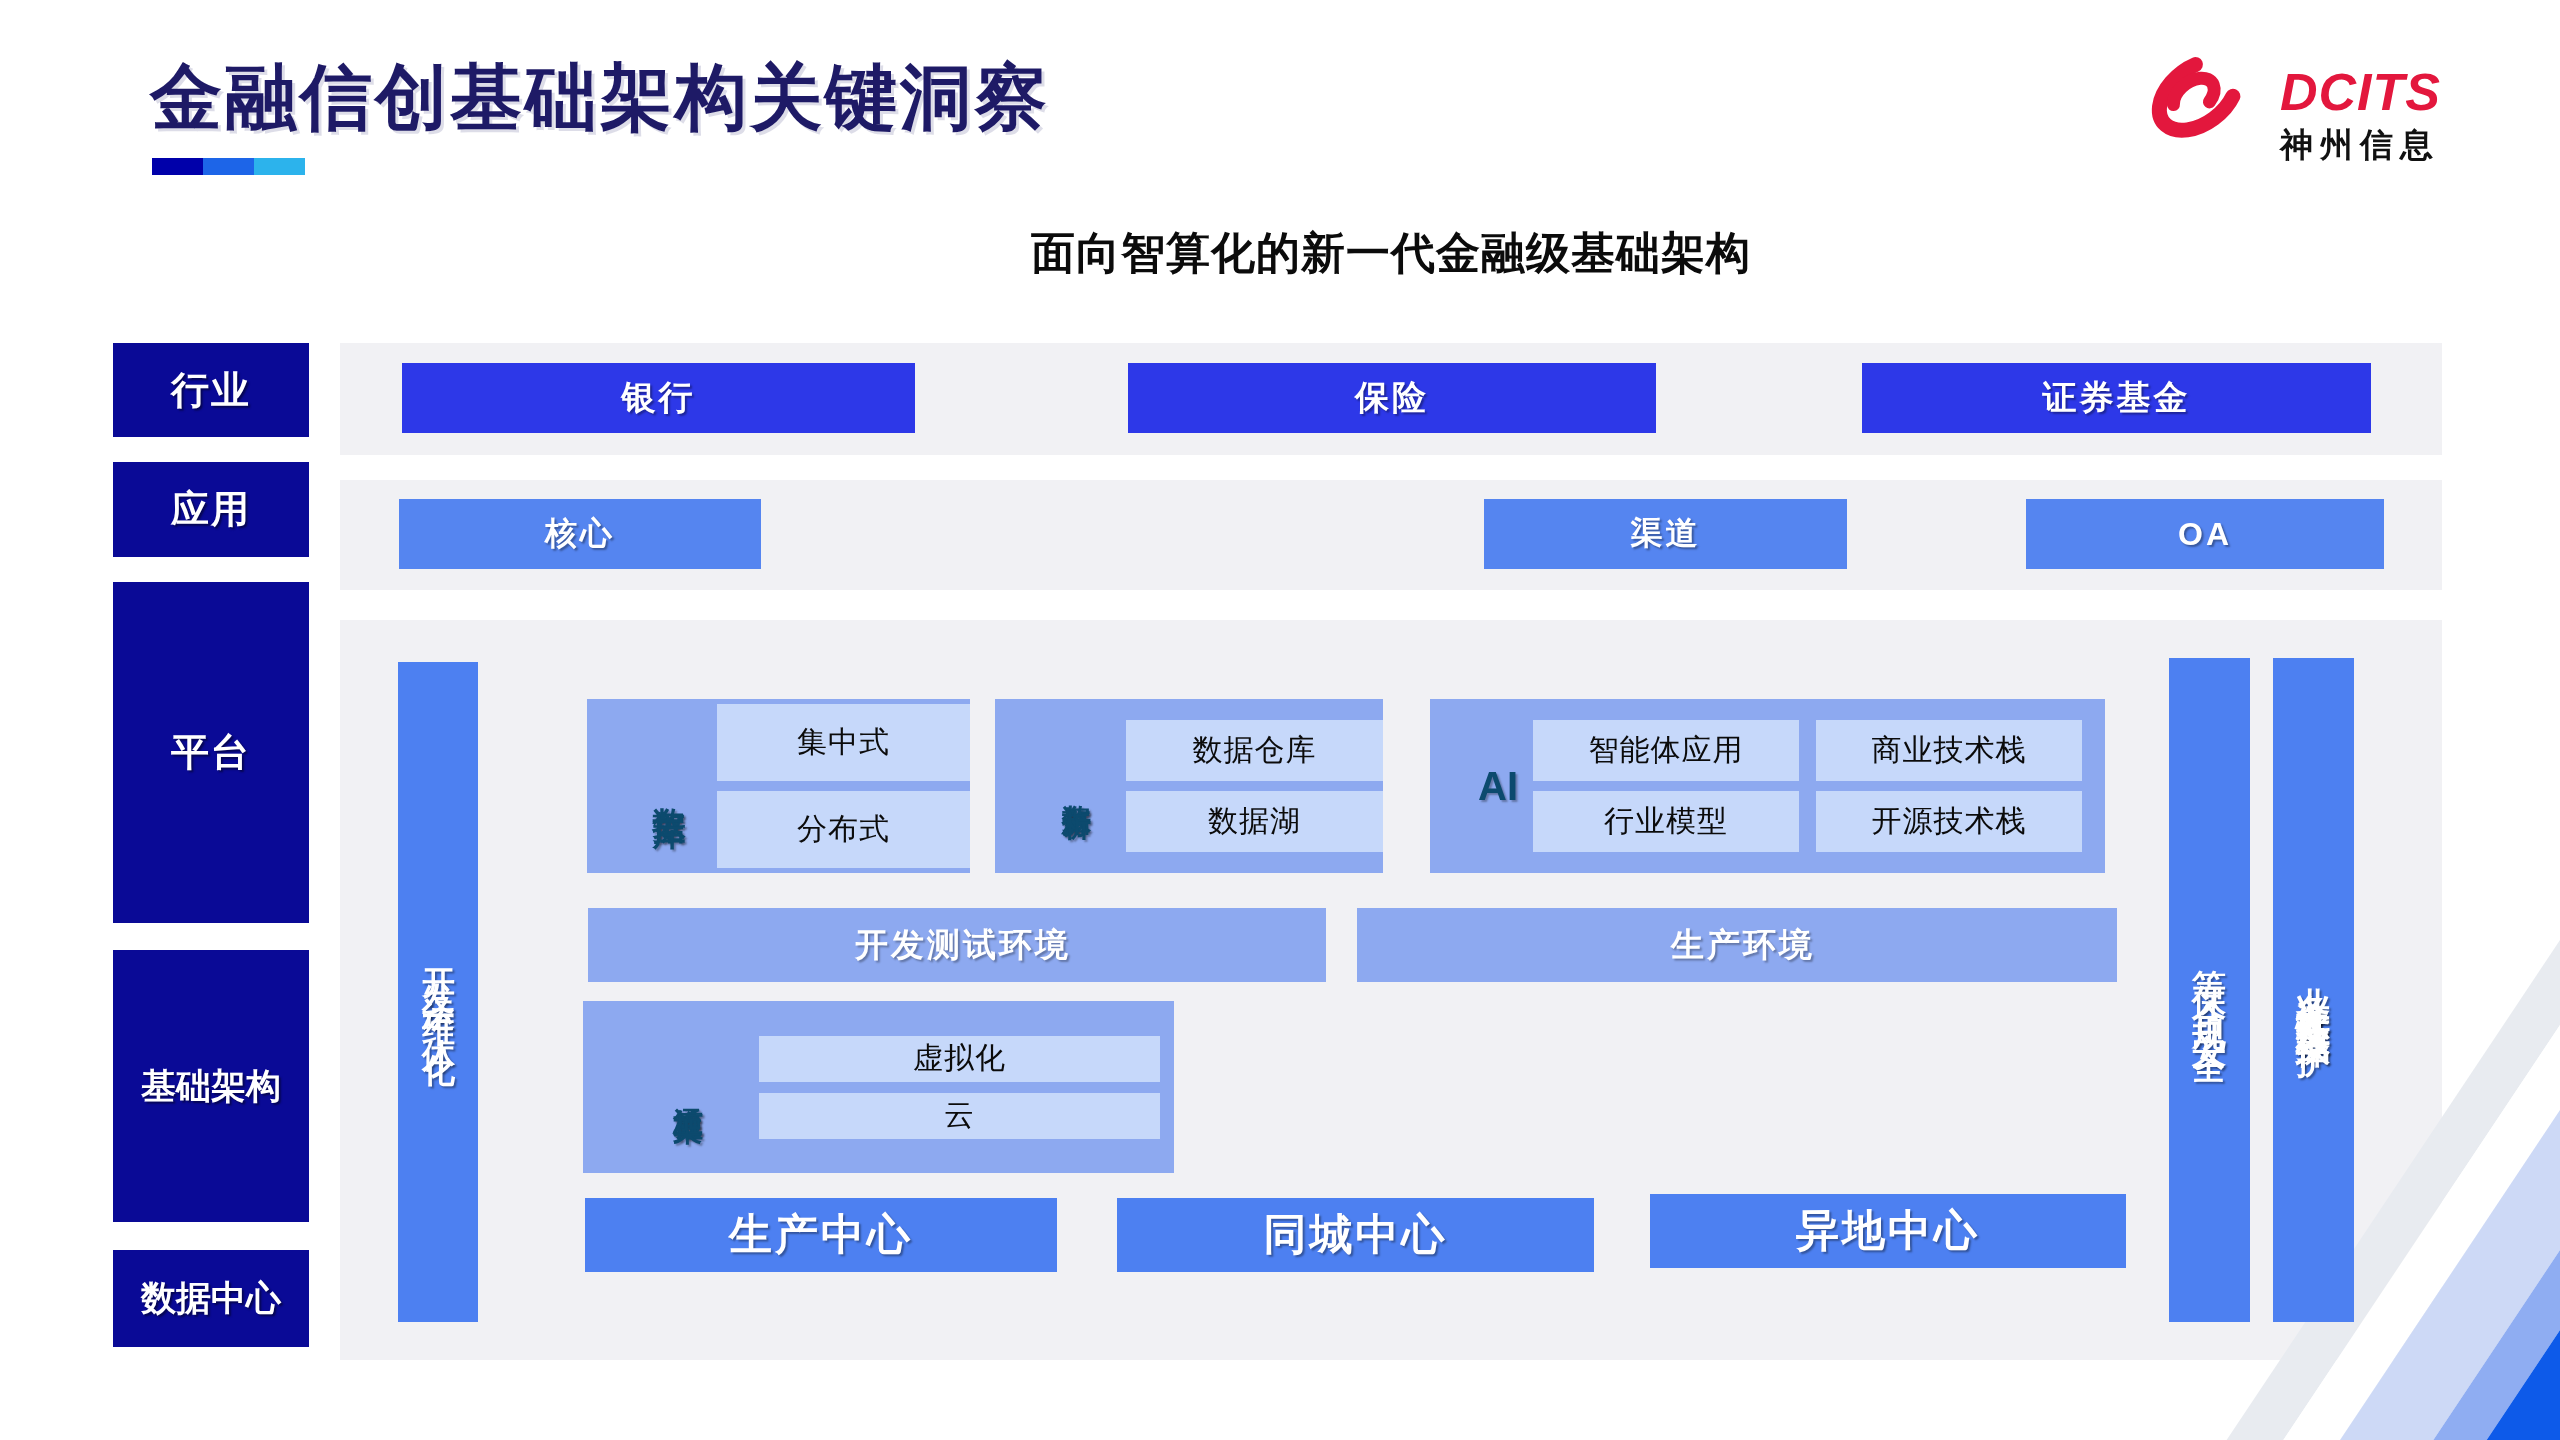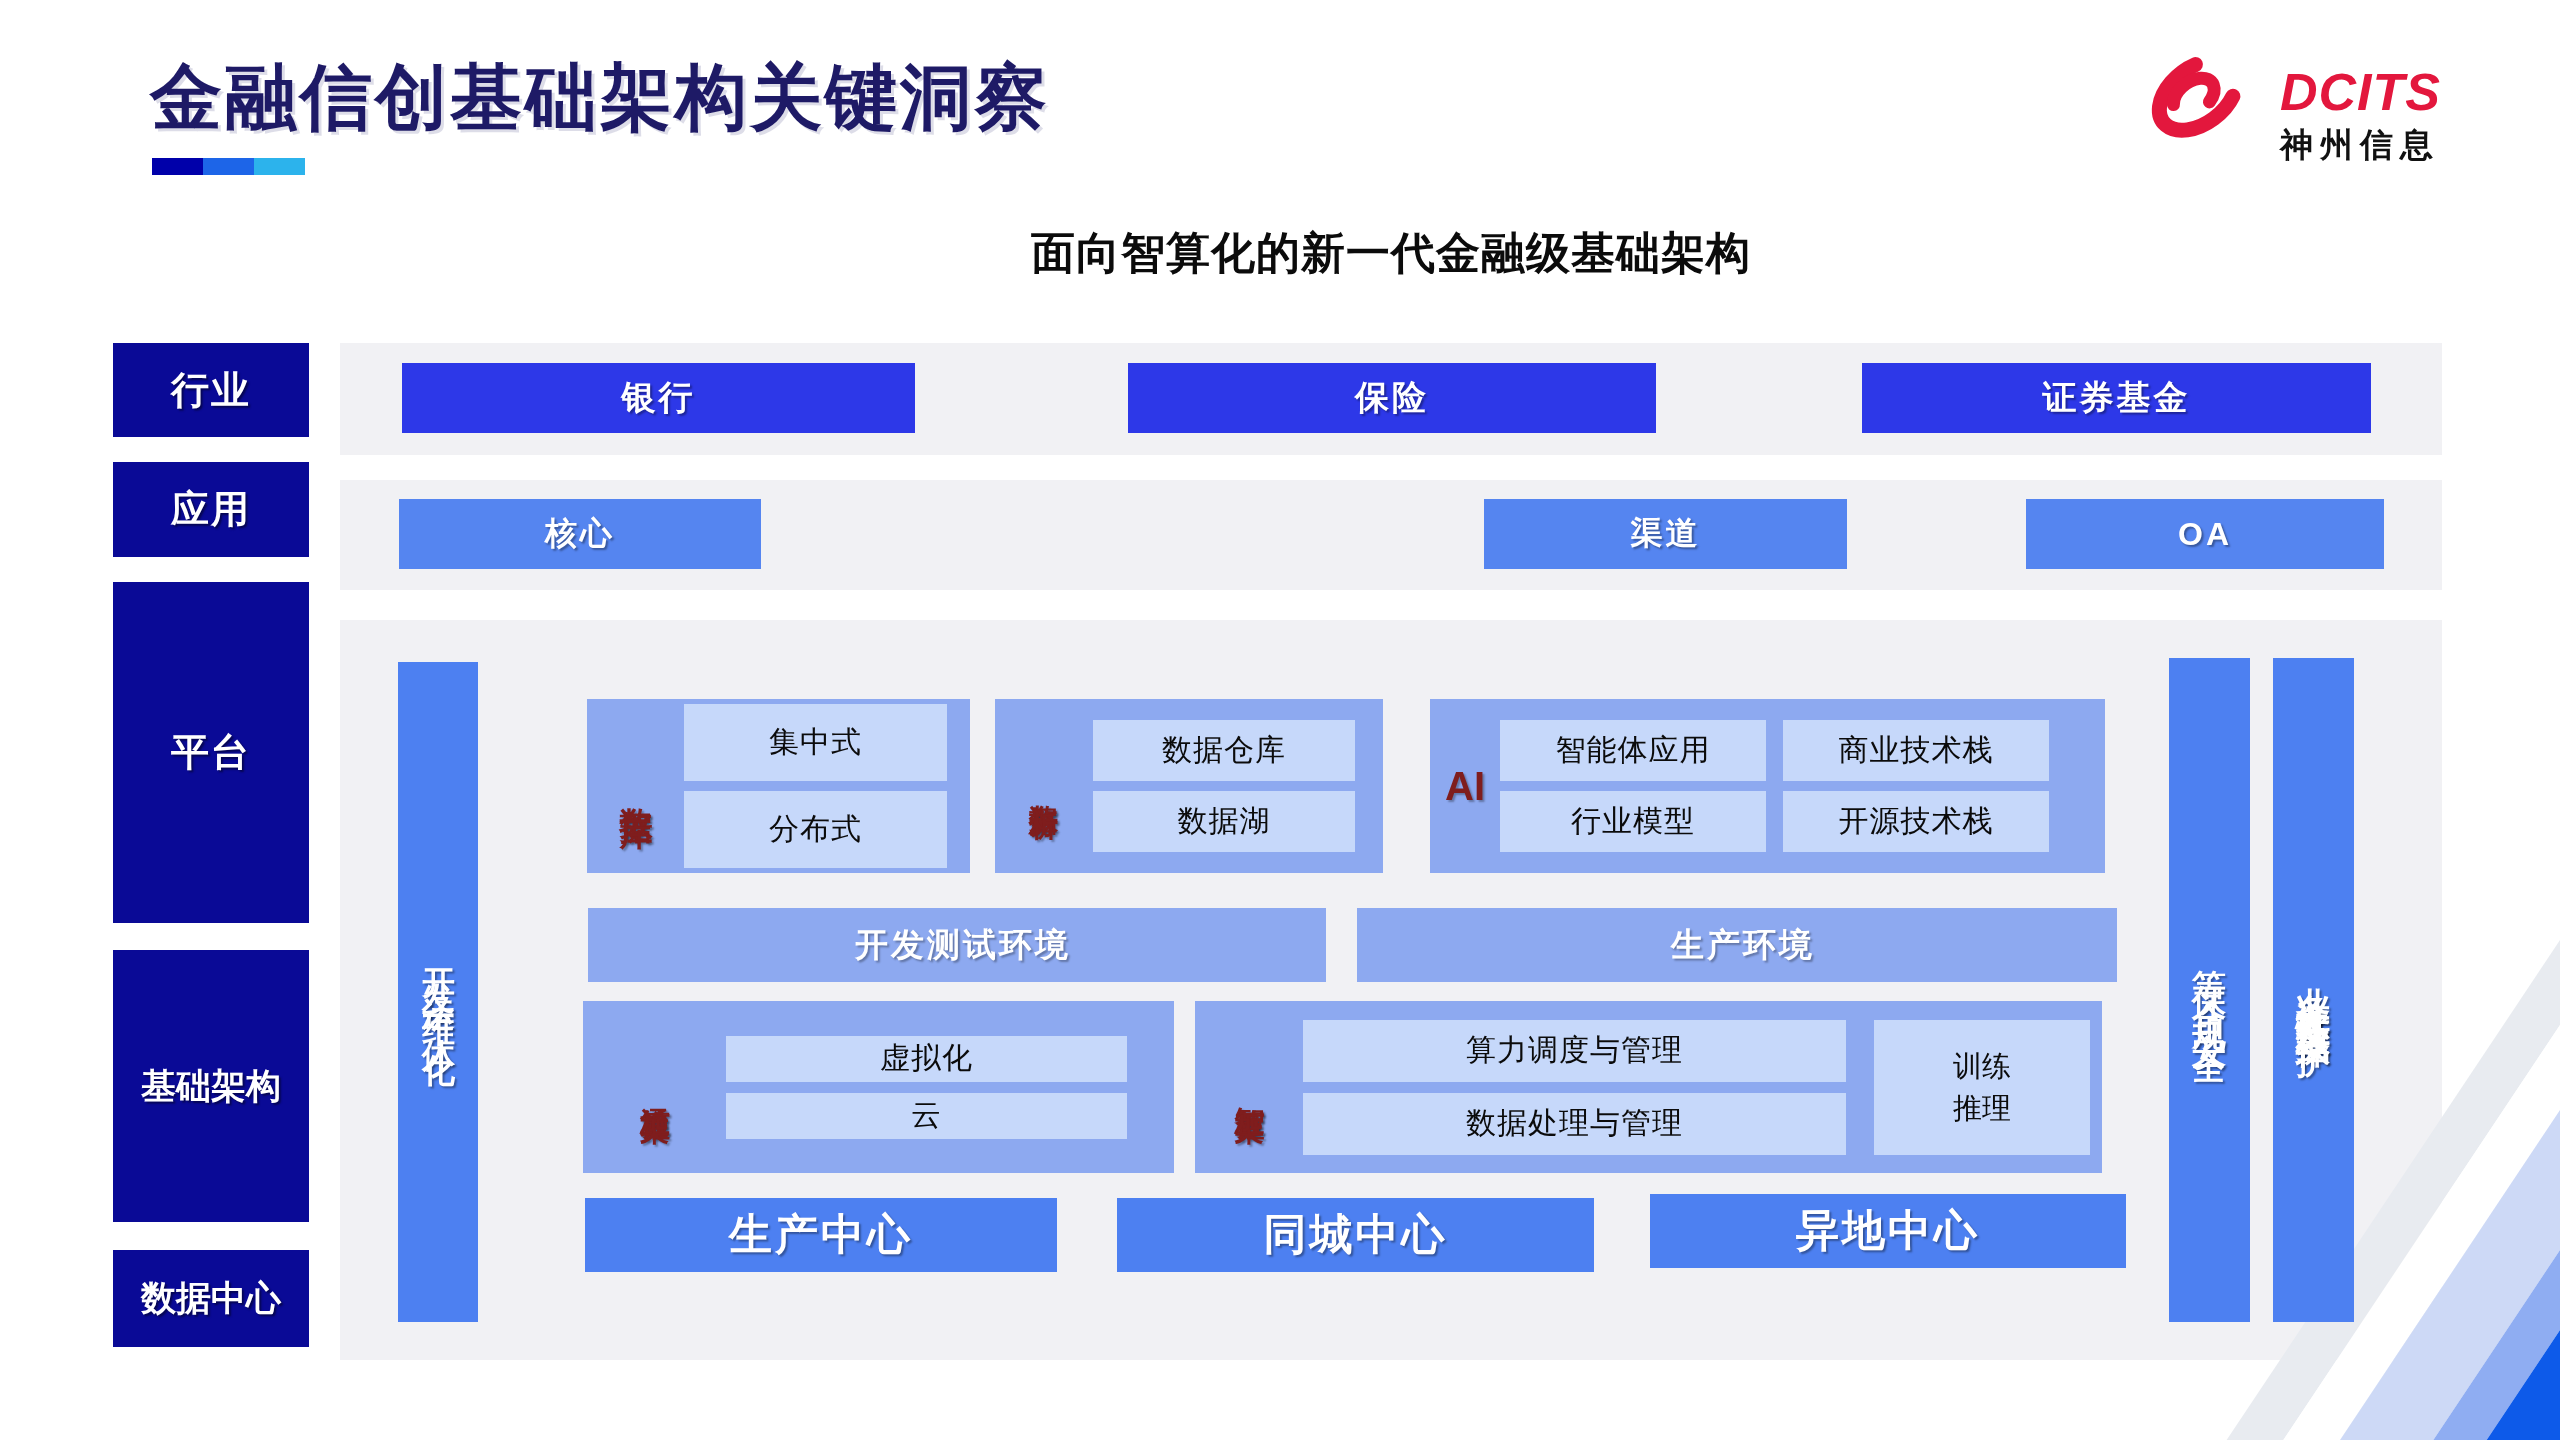--- a/index.html
+++ b/index.html
@@ -53,22 +53,22 @@
   
   .vbar{position:absolute;background:#4d80f1;color:#fff;font-weight:700;display:flex;align-items:center;
         justify-content:center;writing-mode:vertical-rl;text-orientation:upright;
         text-shadow:2px 2px 2px rgba(0,0,0,0.35);z-index:6;}
   .vbar-devops{left:398px;top:662px;width:80px;height:660px;font-size:33px;letter-spacing:14px;}
   .vbar-sec1{left:2169px;top:658px;width:81px;height:664px;font-size:34px;letter-spacing:16px;}
   .vbar-sec2{left:2273px;top:658px;width:81px;height:664px;font-size:34px;letter-spacing:6px;}
 
   
   .group{position:absolute;background:#8da9f0;display:flex;align-items:center;z-index:3;}
-  .g-head{height:100%;display:flex;align-items:center;justify-content:center;color:#7f1d1d;font-weight:700;
-          writing-mode:vertical-rl;text-orientation:upright;text-shadow:2px 2px 2px rgba(0,0,0,0.3);}
+  .g-head{height:100%;display:flex;align-items:center;justify-content:center;color:#0c4a6e;font-weight:700;
+          writing-mode:vertical-rl;text-orientation:upright;text-shadow:2px 2px 2px rgba(0,0,0,0.3);padding-left:33px;}
   .chips{display:flex;flex-direction:column;}
   .chip{background:#c6d8fa;color:#0b0b0b;display:flex;align-items:center;justify-content:center;
         font-size:30px;letter-spacing:1px;}
 
   .g-db{left:587px;top:699px;width:383px;height:174px;}
   .g-db .g-head{width:97px;font-size:33px;letter-spacing:3px;}
   .g-db .chips{gap:10px;width:263px;}
   .g-db .chip{height:77px;}
 
   .g-an{left:995px;top:699px;width:388px;height:174px;}
@@ -187,31 +187,20 @@
   <div class="env env-prod">生产环境</div>
 
   <div class="group g-gc">
     <div class="g-head">通算框架</div>
     <div class="chips">
       <div class="chip">虚拟化</div>
       <div class="chip">云</div>
     </div>
   </div>
 
-  <div class="group g-ic">
-    <div class="g-head">智算框架</div>
-    <div class="chips">
-      <div class="chip">算力调度与管理</div>
-      <div class="chip">数据处理与管理</div>
-    </div>
-    <div class="chip-tall">
-      <span>训练</span>
-      <span>推理</span>
-    </div>
-  </div>
 
   <div class="center-bar c1">生产中心</div>
   <div class="center-bar c2">同城中心</div>
   <div class="center-bar c3">异地中心</div>
 
   <div class="vbar vbar-sec1">等保合规安全</div>
   <div class="vbar vbar-sec2">业务连续性及数据保护</div>
 
   <svg class="deco" width="700" height="520" viewBox="0 0 700 520" preserveAspectRatio="none">
     <polygon points="746.7,-50 803.3,-50 390,570 333.3,570" fill="#e8ebf0"></polygon>

